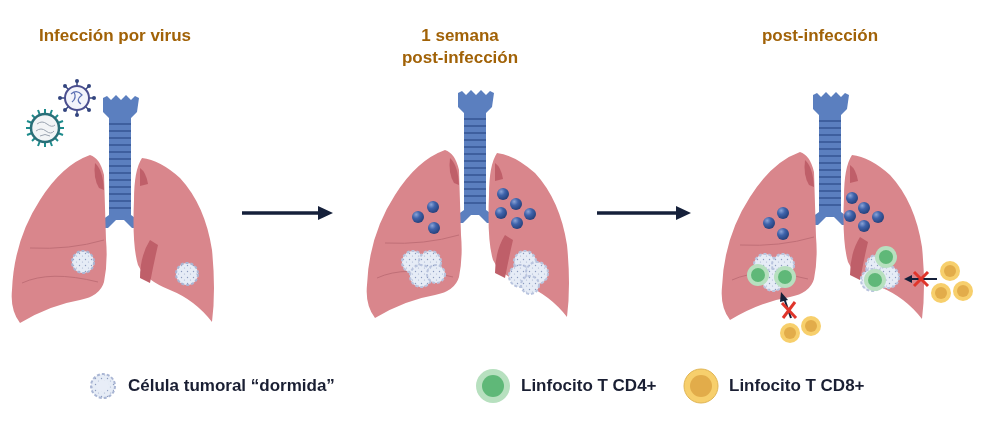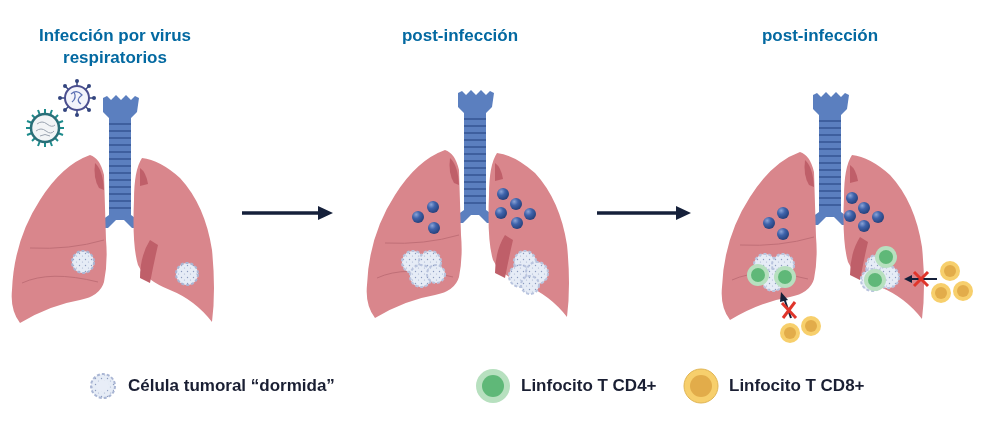--- a/index.html
+++ b/index.html
@@ -1,32 +1,32 @@
 <!DOCTYPE html>
 <html><head>
 <meta charset="utf-8">
 <style>
   html, body { margin: 0; padding: 0; background: #ffffff; }
   body { width: 1000px; height: 434px; position: relative; overflow: hidden; font-family: "Liberation Sans", "DejaVu Sans", sans-serif; }
-  .title { position: absolute; text-align: center; font-weight: bold; font-size: 17px; line-height: 22px; color: #0369a1; }
+  .title { position: absolute; text-align: center; font-weight: bold; font-size: 17px; line-height: 22px; color: #a16207; }
   .title span { display: block; }
   #stage { position: absolute; left: 0; top: 0; }
   .legend { position: absolute; top: 366px; left: 0; width: 1000px; height: 40px; }
   .legend-item { position: absolute; top: 0; height: 40px; display: flex; align-items: center; }
   .legend-item svg { flex: 0 0 auto; }
   .legend-label { font-weight: bold; font-size: 17px; color: #1a1f33; margin-left: 10px; white-space: nowrap; }
 </style>
 </head>
 <body>
 
 <div class="title" style="left:10px; top:25px; width:210px;">
   <span>Infección por virus</span>
-  <span>respiratorios</span>
 </div>
 <div class="title" style="left:355px; top:25px; width:210px;">
+  <span>1 semana</span>
   <span>post-infección</span>
 </div>
 <div class="title" style="left:715px; top:25px; width:210px;">
   <span>post-infección</span>
 </div>
 
 <svg id="stage" width="1000" height="434" viewBox="0 0 1000 434">
   <defs>
     <radialGradient id="il6grad" cx="35%" cy="30%" r="70%">
       <stop offset="0%" stop-color="#8aa3d6"></stop>

